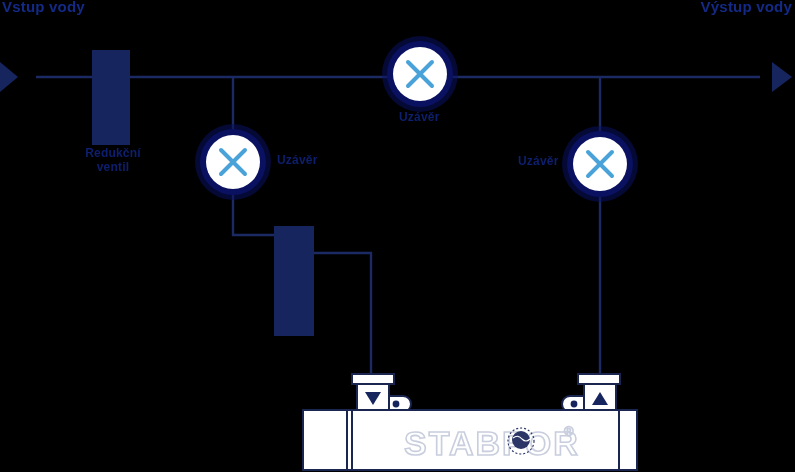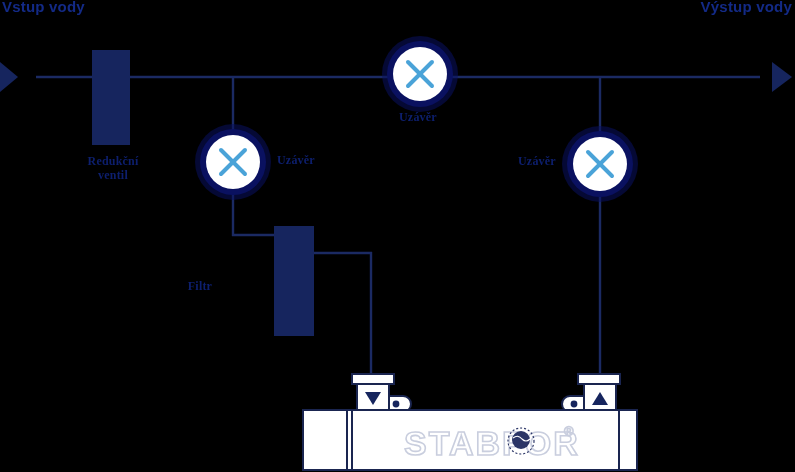--- a/index.html
+++ b/index.html
@@ -13,23 +13,23 @@
     background:#000000;
   }
   .lbl{
     position:absolute;
     color:#0d1f6e;
     font-weight:700;
     white-space:nowrap;
     line-height:1.15;
     letter-spacing:.2px;
   }
-  .lbl.c{text-align:center;white-space:normal;margin-top:8px;}
+  .lbl.c{text-align:center;white-space:normal;}
   .hdr{font-size:15px;color:#132a86;}
-  .small{font-size:12px;font-family:Liberation Serif, serif;}
+  .small{font-size:12px;}
   svg{position:absolute;left:0;top:0;}
 </style>
 </head>
 <body>
 
 <div id="stage">
 
   <svg width="795" height="472" viewBox="0 0 795 472">
 
     <line x1="36" y1="77" x2="760" y2="77" stroke="#1b2a63" stroke-width="2.4"></line>
@@ -119,16 +119,15 @@
     <div>ventil</div>
   </div>
 
   <div class="lbl small" style="left:277px;top:154px;">Uzávěr</div>
 
   <div class="lbl small" style="left:399px;top:111px;">Uzávěr</div>
 
   <div class="lbl small" style="left:518px;top:155px;">Uzávěr</div>
 
   <div class="lbl small c" style="left:139px;top:272px;width:122px;">
-    <div>Filtr</div>
   </div>
 
 </div>
 
 </body></html>

